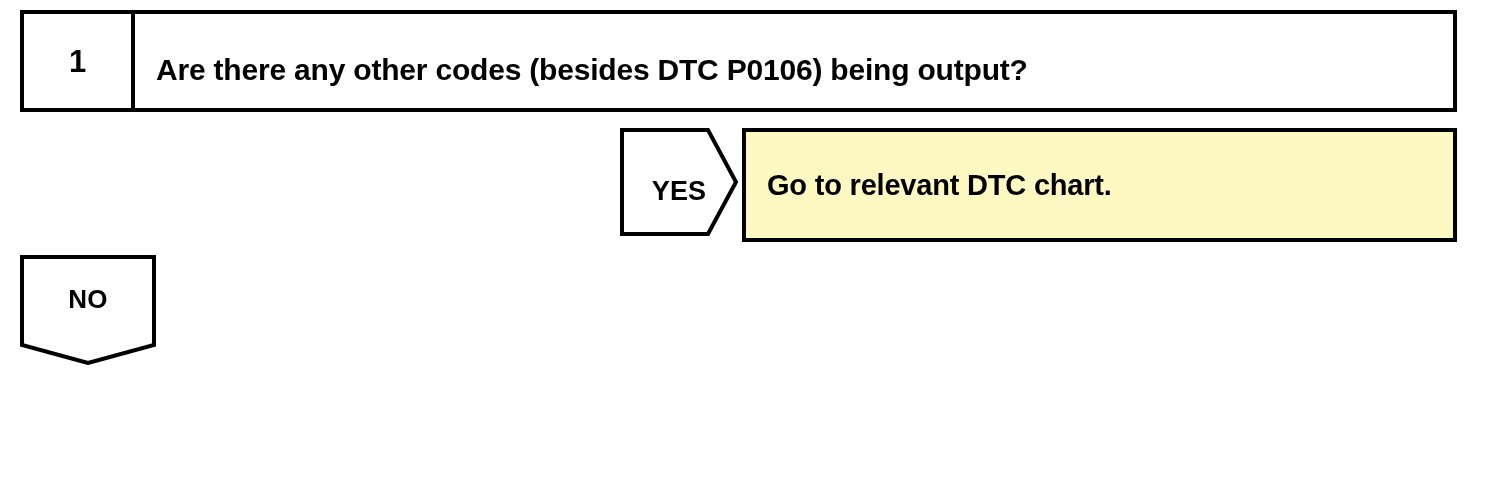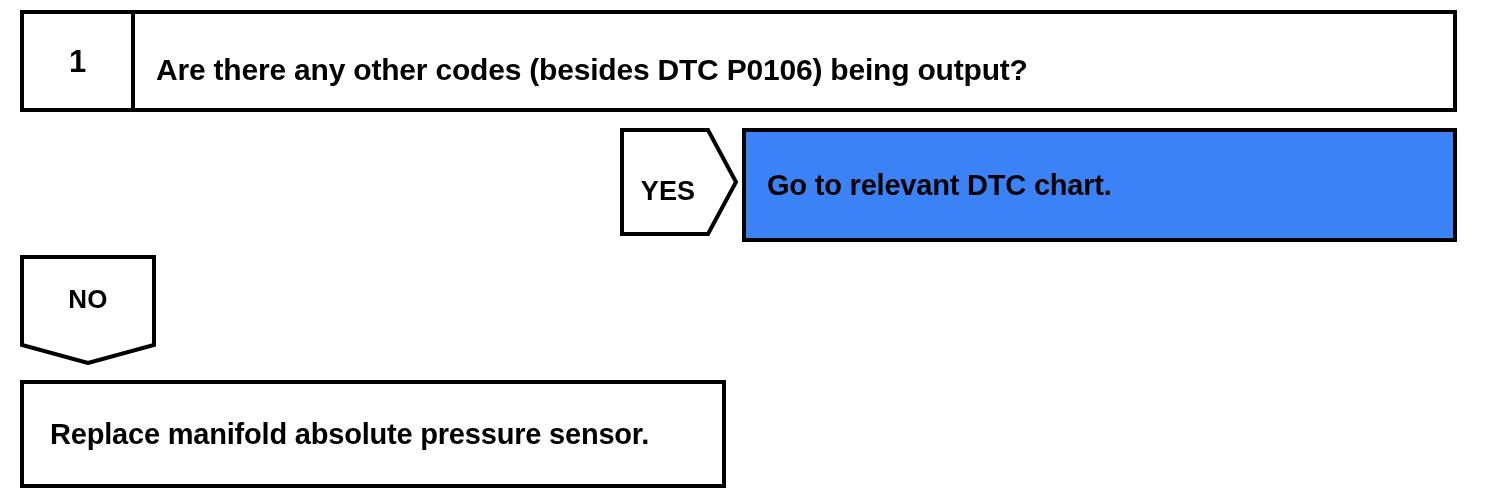--- a/index.html
+++ b/index.html
@@ -87,35 +87,36 @@
     top: 0;
     width: 96px;
     height: 126px;
     display: flex;
     align-items: center;
     justify-content: center;
     font-size: 27px;
     font-weight: bold;
     color: #000000;
     letter-spacing: 0.2px;
+    padding-left: 11px;
   }
 
   
   .result-box-yes {
     position: absolute;
     left: 742px;
     top: 128px;
     width: 715px;
     height: 114px;
     border: 4px solid #000000;
     box-sizing: border-box;
     display: flex;
     align-items: center;
     padding-left: 21px;
-    background: #3b82f6;
+    background: #fef9c3;
   }
   .result-box-yes .result-text {
     font-size: 29px;
     font-weight: bold;
     color: #000000;
     letter-spacing: -0.2px;
     white-space: nowrap;
   }
 
   
@@ -196,17 +197,14 @@
     <span class="result-text">Go to relevant DTC chart.</span>
   </div>
 
   <div class="branch-no">
     <svg viewBox="0 0 136 110" xmlns="http://www.w3.org/2000/svg">
       <polygon points="2,2 134,2 134,90 68,108 2,90" fill="#ffffff" stroke="#000000" stroke-width="4" stroke-linejoin="miter"></polygon>
     </svg>
     <span class="branch-no-label">NO</span>
   </div>
 
-  <div class="result-box-no">
-    <span class="result-text">Replace manifold absolute pressure sensor.</span>
-  </div>
 
 </div>
 
 </body></html>

